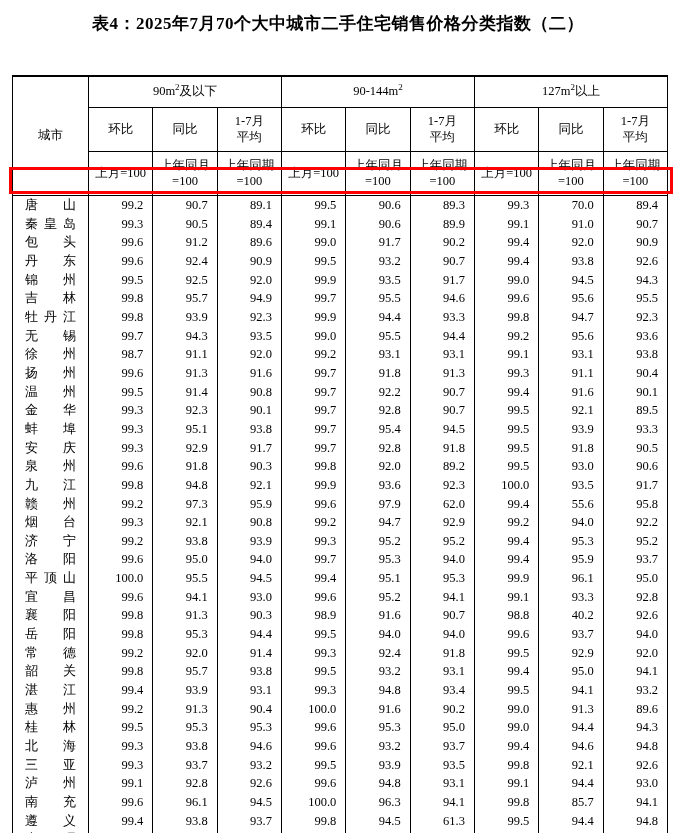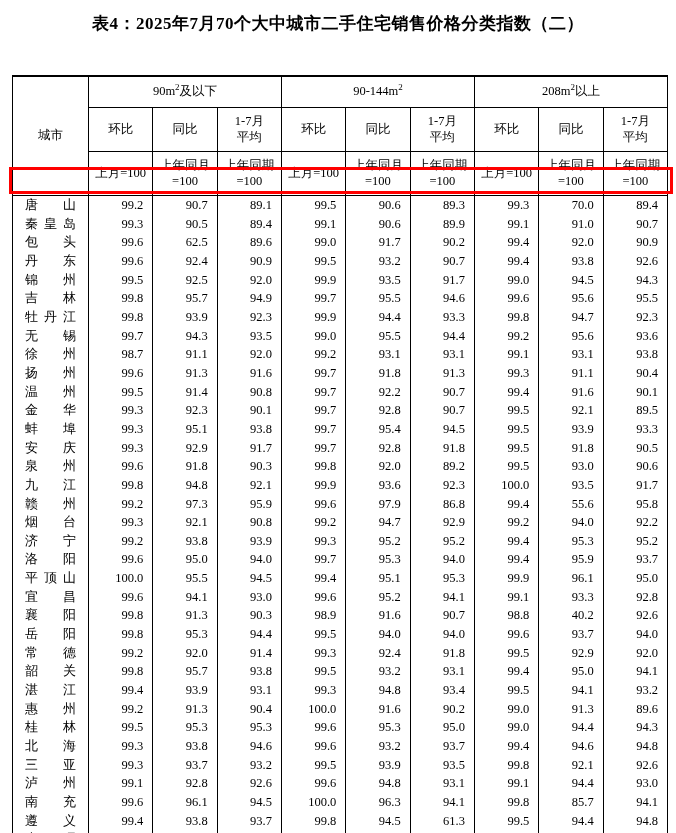--- a/index.html
+++ b/index.html
@@ -58,21 +58,21 @@
         <col>
         <col>
         <col>
         <col>
     </colgroup>
     <thead>
       <tr class="gr">
         <th rowspan="3">城市</th>
         <th colspan="3"><span>90m</span><sup>2</sup><span>及以下</span></th>
         <th colspan="3"><span>90-144m</span><sup>2</sup><span></span></th>
-        <th colspan="3"><span>208m</span><sup>2</sup><span>以上</span></th>
+        <th colspan="3"><span>127m</span><sup>2</sup><span>以上</span></th>
       </tr>
       <tr class="sub">
         <th>环比</th>
         <th>同比</th>
         <th>
             <div>1-7月</div>
             <div>平均</div>
           </th>
         <th>环比</th>
         <th>同比</th>
@@ -154,21 +154,21 @@
           <td class="num">90.7</td>
         </tr>
         <tr>
           <td class="city">
             <span class="dist">
               <span>包</span>
               <span>头</span>
             </span>
           </td>
           <td class="num">99.6</td>
-          <td class="num">62.5</td>
+          <td class="num">91.2</td>
           <td class="num">89.6</td>
           <td class="num">99.0</td>
           <td class="num">91.7</td>
           <td class="num">90.2</td>
           <td class="num">99.4</td>
           <td class="num">92.0</td>
           <td class="num">90.9</td>
         </tr>
         <tr>
           <td class="city">
@@ -397,21 +397,21 @@
             <span class="dist">
               <span>赣</span>
               <span>州</span>
             </span>
           </td>
           <td class="num">99.2</td>
           <td class="num">97.3</td>
           <td class="num">95.9</td>
           <td class="num">99.6</td>
           <td class="num">97.9</td>
-          <td class="num">86.8</td>
+          <td class="num">62.0</td>
           <td class="num">99.4</td>
           <td class="num">55.6</td>
           <td class="num">95.8</td>
         </tr>
         <tr>
           <td class="city">
             <span class="dist">
               <span>烟</span>
               <span>台</span>
             </span>

